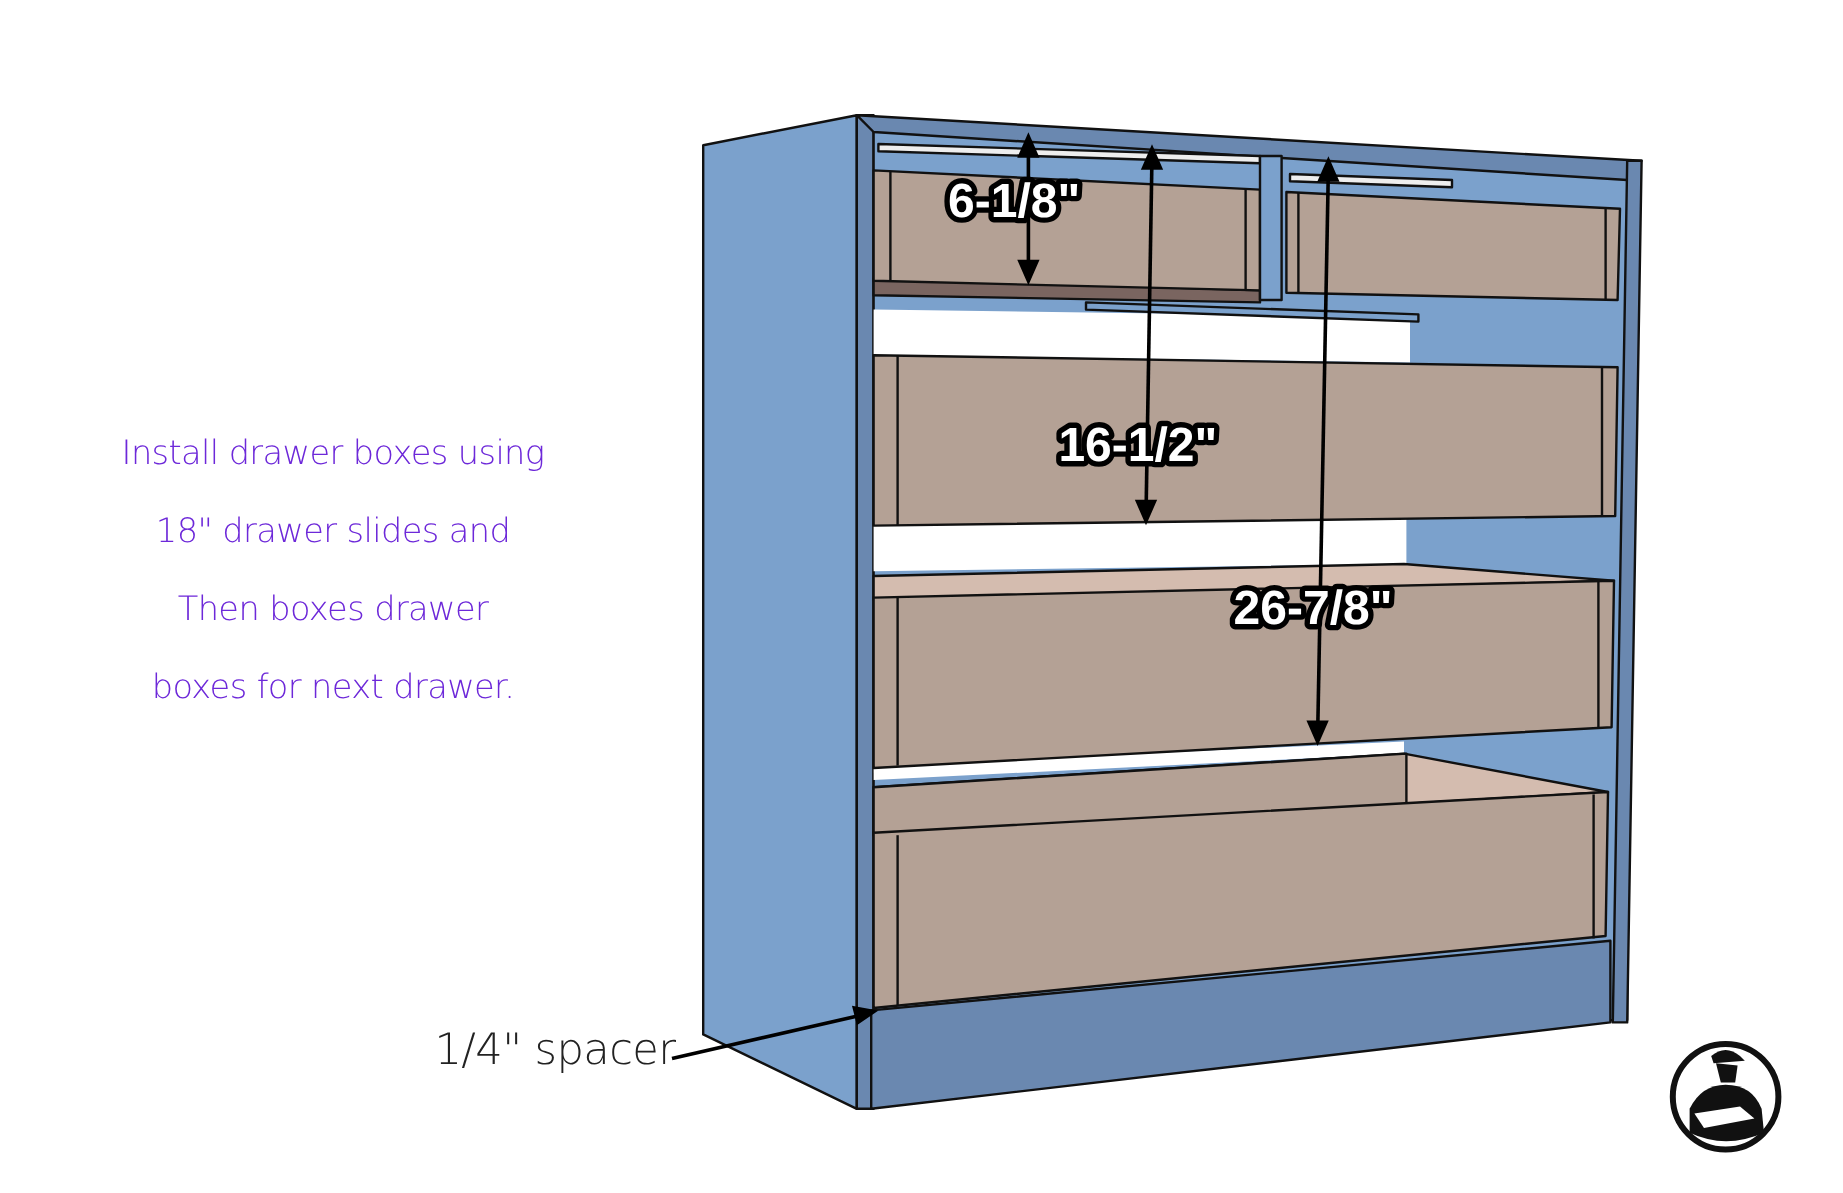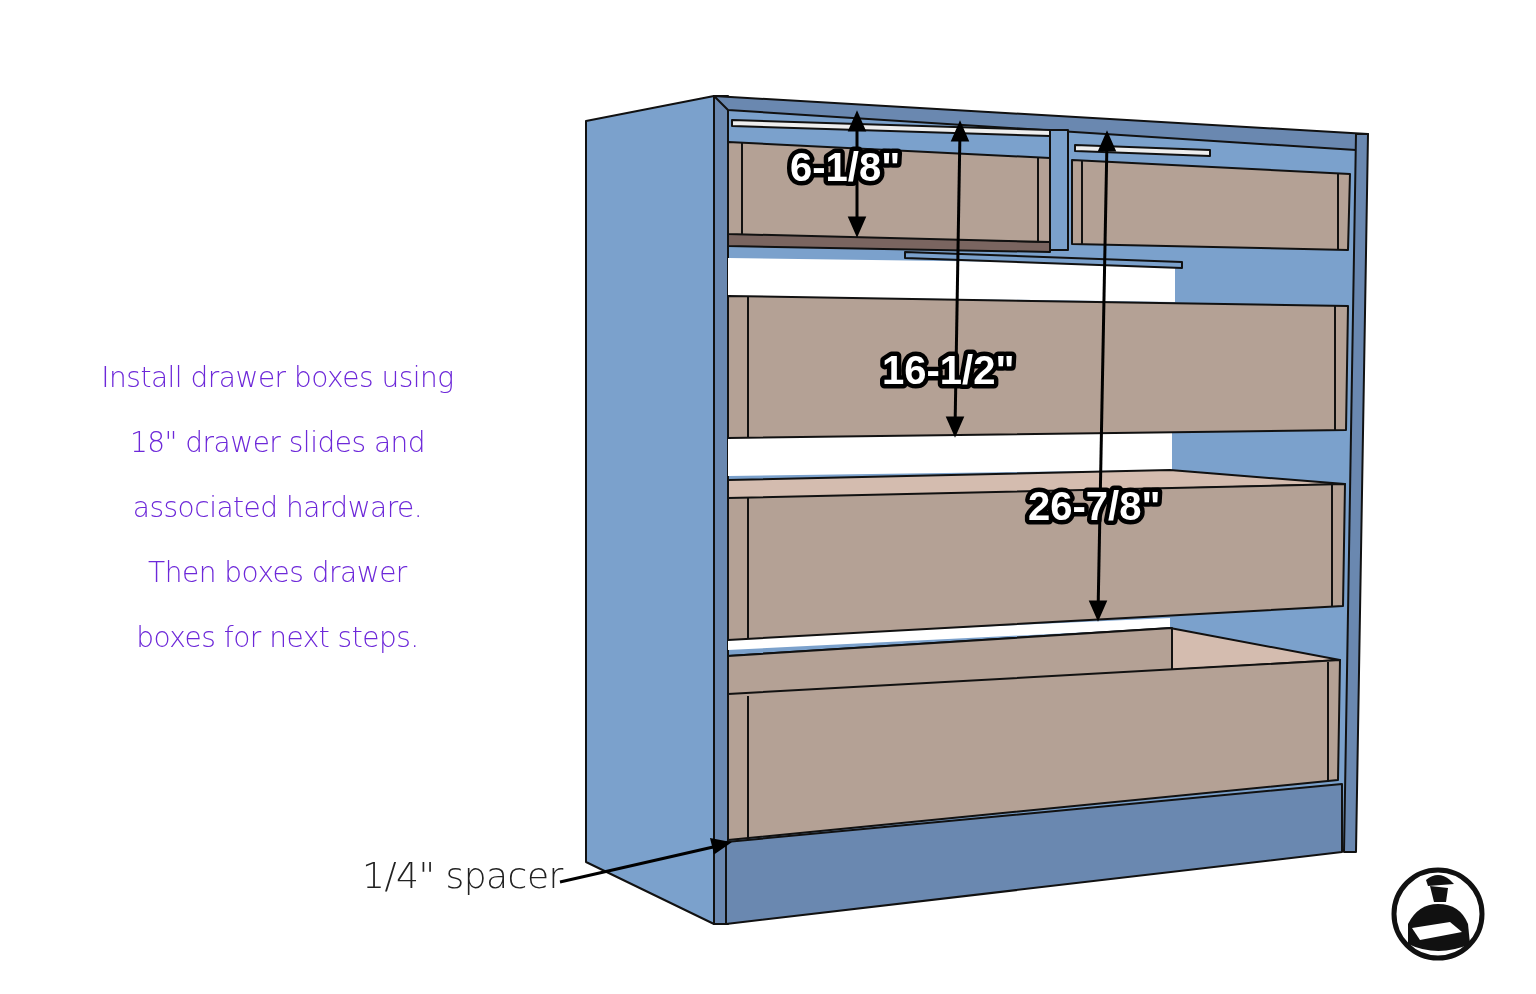--- a/index.html
+++ b/index.html
@@ -20,23 +20,22 @@
     fill:#ffffff; stroke:#000000; stroke-width:9px; paint-order:stroke; stroke-linejoin:round;
   }
   #logo { position:absolute; left:1388px; top:862px; width:100px; height:100px; }
 </style>
 </head>
 <body>
 
 <div id="instructions">
   <div>Install drawer boxes using</div>
   <div>18" drawer slides and</div>
-  <div>associated hardware.</div>
   <div>Then boxes drawer</div>
-  <div>boxes for next steps.</div>
+  <div>boxes for next drawer.</div>
 </div>
 
 <div id="spacer-label">1/4" spacer</div>
 
 <svg id="drawing" width="1536" height="994" viewBox="0 0 1536 994">
   <g stroke="#111" stroke-width="2" stroke-linejoin="round">
 
     <polygon points="586,121 714,96 714,924 586,862" fill="#7ba1cc"></polygon>
 
     <polygon points="714,96 728,96 728,924 714,924" fill="#6a88b0"></polygon>

